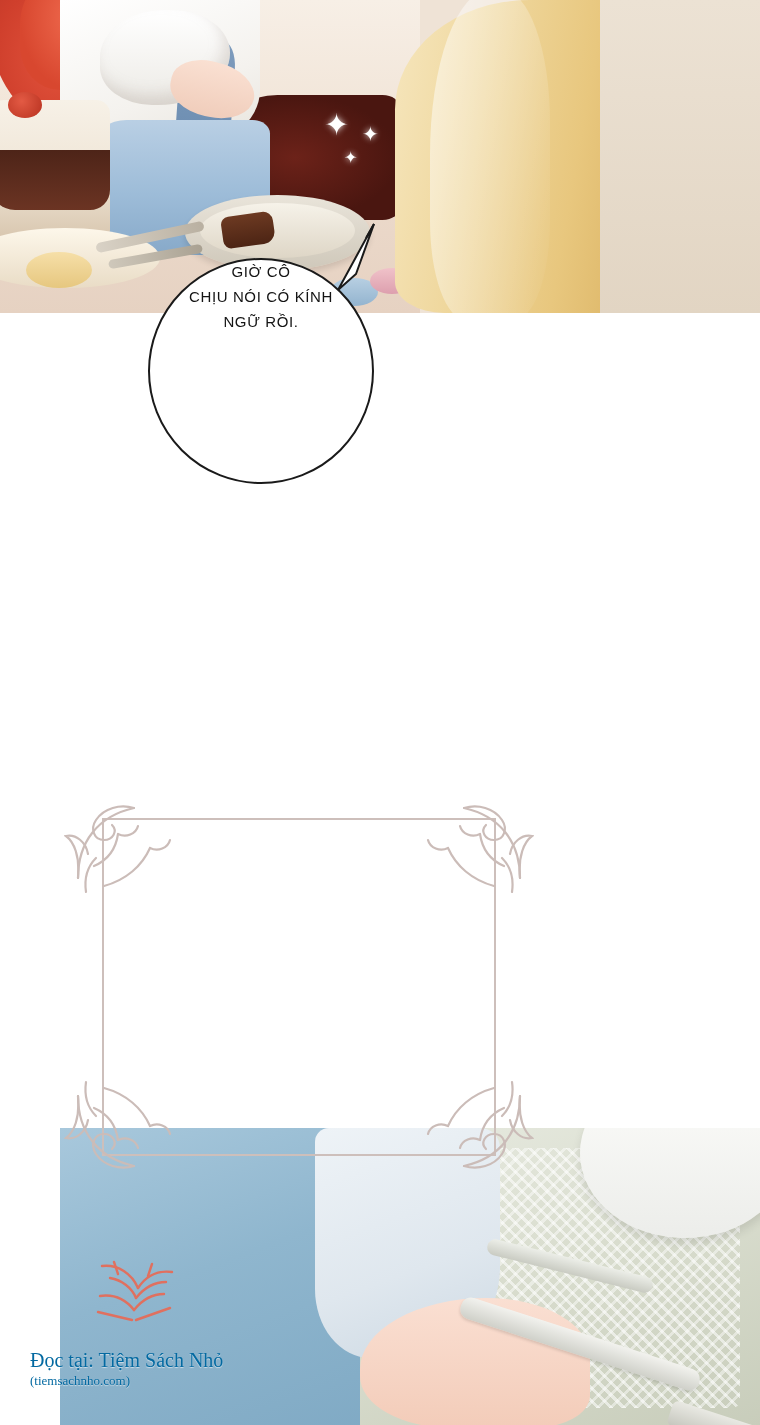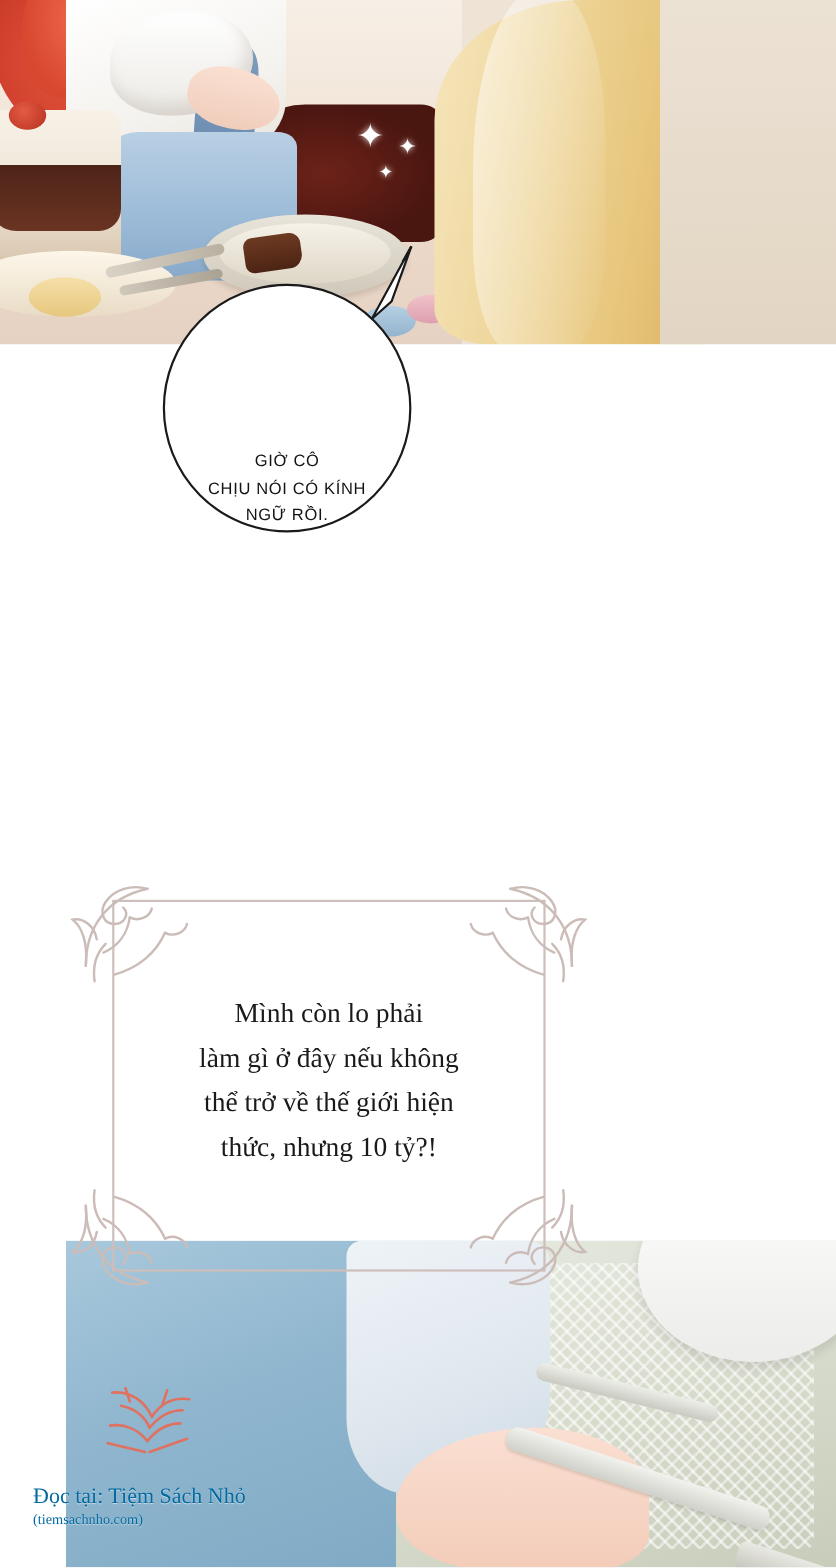--- a/index.html
+++ b/index.html
@@ -226,21 +226,21 @@
   .bubble {
     position: absolute;
     left: 148px;
     top: 258px;
     width: 222px;
     height: 222px;
     border: 2px solid #1a1a1a;
     border-radius: 50%;
     background: #ffffff;
     display: flex;
-    align-items: flex-end;
+    align-items: flex-start;
     justify-content: center;
     z-index: 6;
   }
   .bubble-text {
     text-align: center;
     font-family: "Liberation Sans", sans-serif;
     font-size: 15px;
     letter-spacing: .6px;
     line-height: 1.65;
     color: #141414;
@@ -501,24 +501,20 @@
           <path d="M14 96 C16 74 10 60 2 54 C12 52 22 60 24 72"></path>
           <path d="M30 84 C44 78 52 66 54 52"></path>
           <path d="M54 52 C62 56 72 52 74 44"></path>
           <path d="M40 104 C62 98 78 84 86 66"></path>
           <path d="M86 66 C94 70 104 66 106 58"></path>
           <path d="M22 110 C20 96 24 84 32 76"></path>
         </g>
       </svg>
     </div>
 
-    <div class="narr-text">Mình còn lo phải
-làm gì ở đây nếu không
-thể trở về thế giới hiện
-thức, nhưng 10 tỷ?!</div>
   </div>
 
   <div class="panel-bottom">
     <div class="p2-blue"></div>
     <div class="p2-table"></div>
     <div class="p2-lace"></div>
     <div class="p2-plate"></div>
     <div class="p2-shirt"></div>
     <div class="p2-fork"></div>
     <div class="p2-hand"></div>

